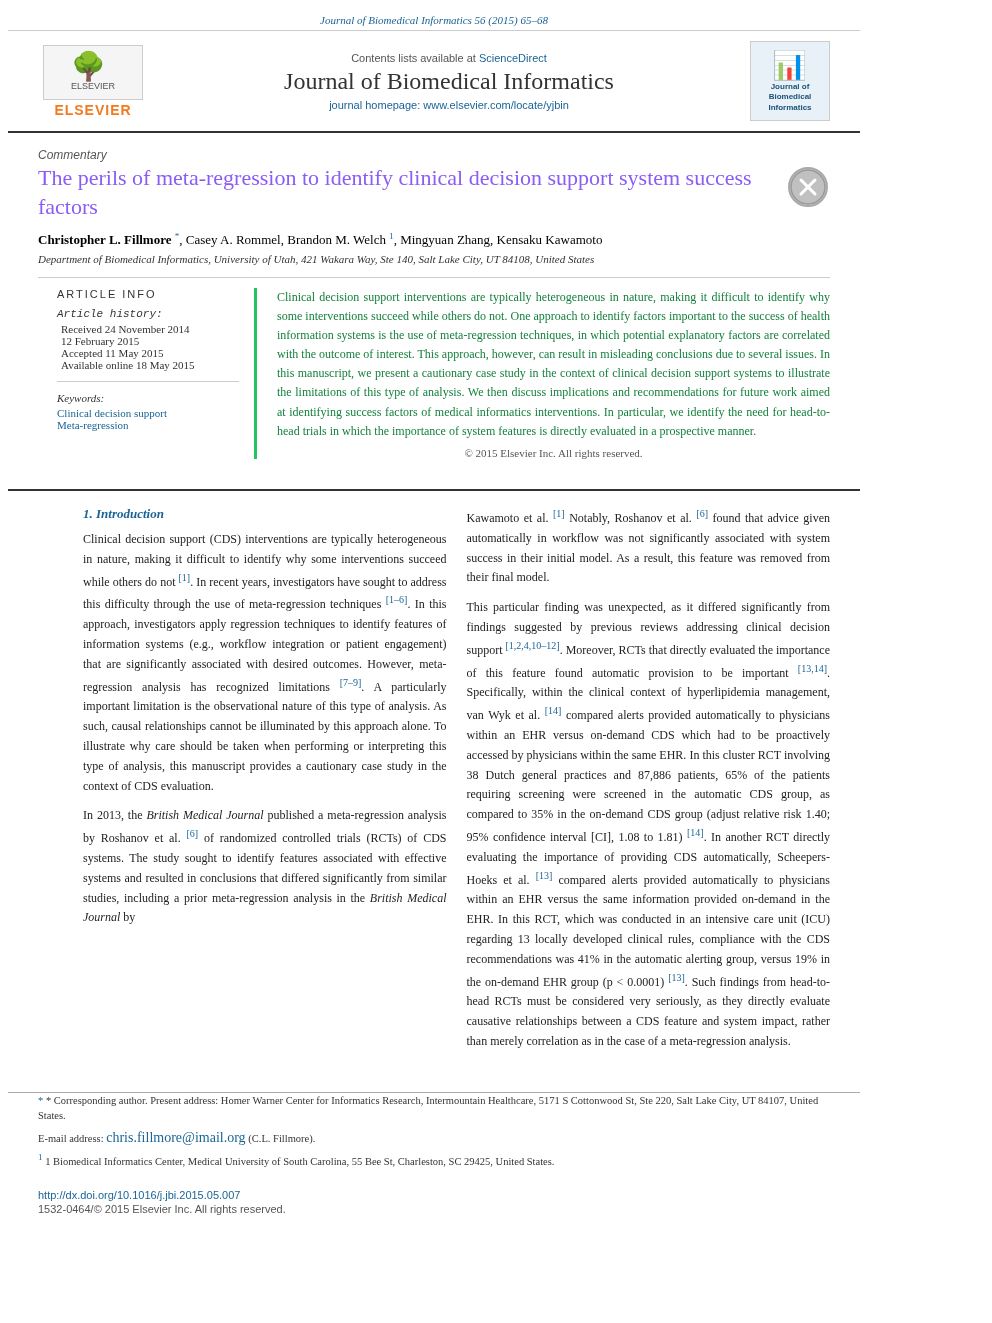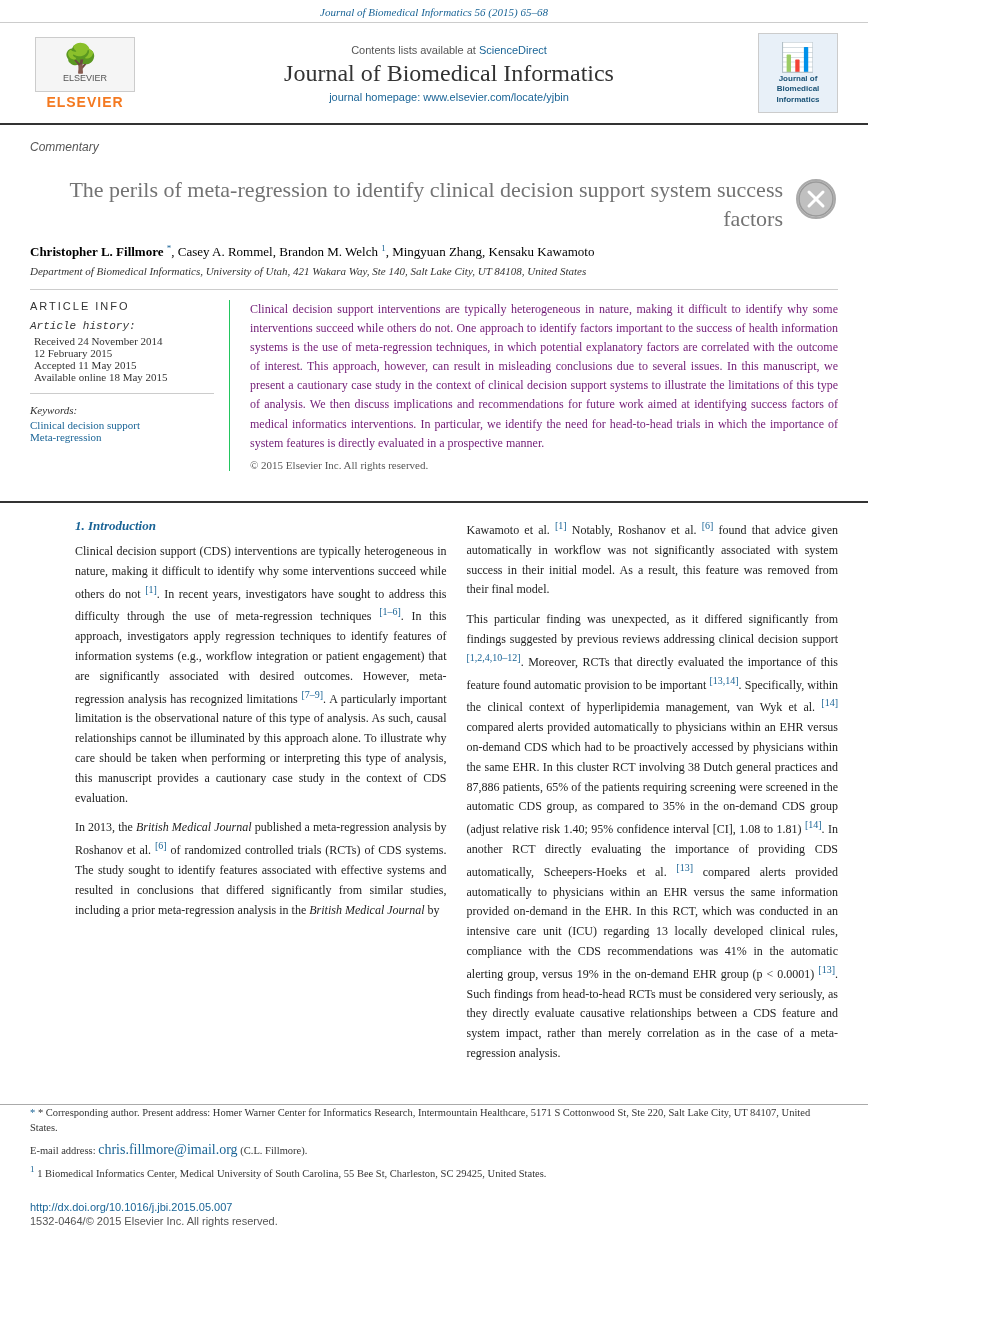--- a/index.html
+++ b/index.html
@@ -6,21 +6,21 @@
     body {
       font-family: 'Times New Roman', Times, serif;
       font-size: 13px;
       background: #fff;
       color: #000;
       width: 992px;
       min-height: 1323px;
     }
     .page-wrapper {
       width: 868px;
-      padding: 0;
+      padding: 8px;
     }
     
     .top-bar {
       background: #fff;
       text-align: center;
       padding: 6px 0 4px;
       border-bottom: 1px solid #ccc;
       font-size: 11px;
       color: #1a6496;
       font-style: italic;
@@ -110,31 +110,30 @@
     }
     
     .main-content {
       padding: 15px 30px;
     }
     .section-type {
       font-family: Arial, sans-serif;
       font-size: 12px;
       font-style: italic;
       color: #555;
-      margin-bottom: 22px;
+      margin-bottom: 2px;
     }
     .article-title {
       font-size: 22px;
       font-family: 'Times New Roman', serif;
       font-weight: normal;
-      color: #737373;
+      color: #8b5cf6;
       line-height: 1.3;
       margin-bottom: 10px;
       max-width: 830px;
-      text-align: right;
     }
     .title-with-crossmark {
       display: flex;
       align-items: flex-start;
       justify-content: space-between;
     }
     .crossmark {
       width: 45px;
       height: 45px;
       margin-left: 10px;
@@ -180,22 +179,23 @@
       margin: 10px 0;
     }
     .two-col {
       display: flex;
       gap: 20px;
       margin-top: 8px;
     }
     .left-col {
       width: 200px;
       flex-shrink: 0;
-      border-right: 1px solid #22c55e;
+      border-right: 3px solid #22c55e;
       padding-right: 15px;
+      margin-left: 19px;
     }
     .right-col {
       flex: 1;
     }
     .col-heading {
       font-family: Arial, sans-serif;
       font-size: 11px;
       letter-spacing: 2px;
       text-transform: uppercase;
       color: #333;
@@ -224,27 +224,27 @@
     }
     .keyword-item {
       font-size: 11px;
       color: #1a6496;
       cursor: pointer;
       font-family: 'Times New Roman', serif;
     }
     .abstract-text {
       font-size: 12px;
       line-height: 1.6;
-      color: #701a75;
+      color: #15803d;
       text-align: justify;
     }
     .copyright {
       font-size: 11px;
       color: #555;
-      text-align: left;
+      text-align: center;
       margin-top: 6px;
     }
     .section-divider {
       border: none;
       border-top: 2px solid #333;
       margin: 15px 0;
     }
     
     .body-content {
       display: flex;

